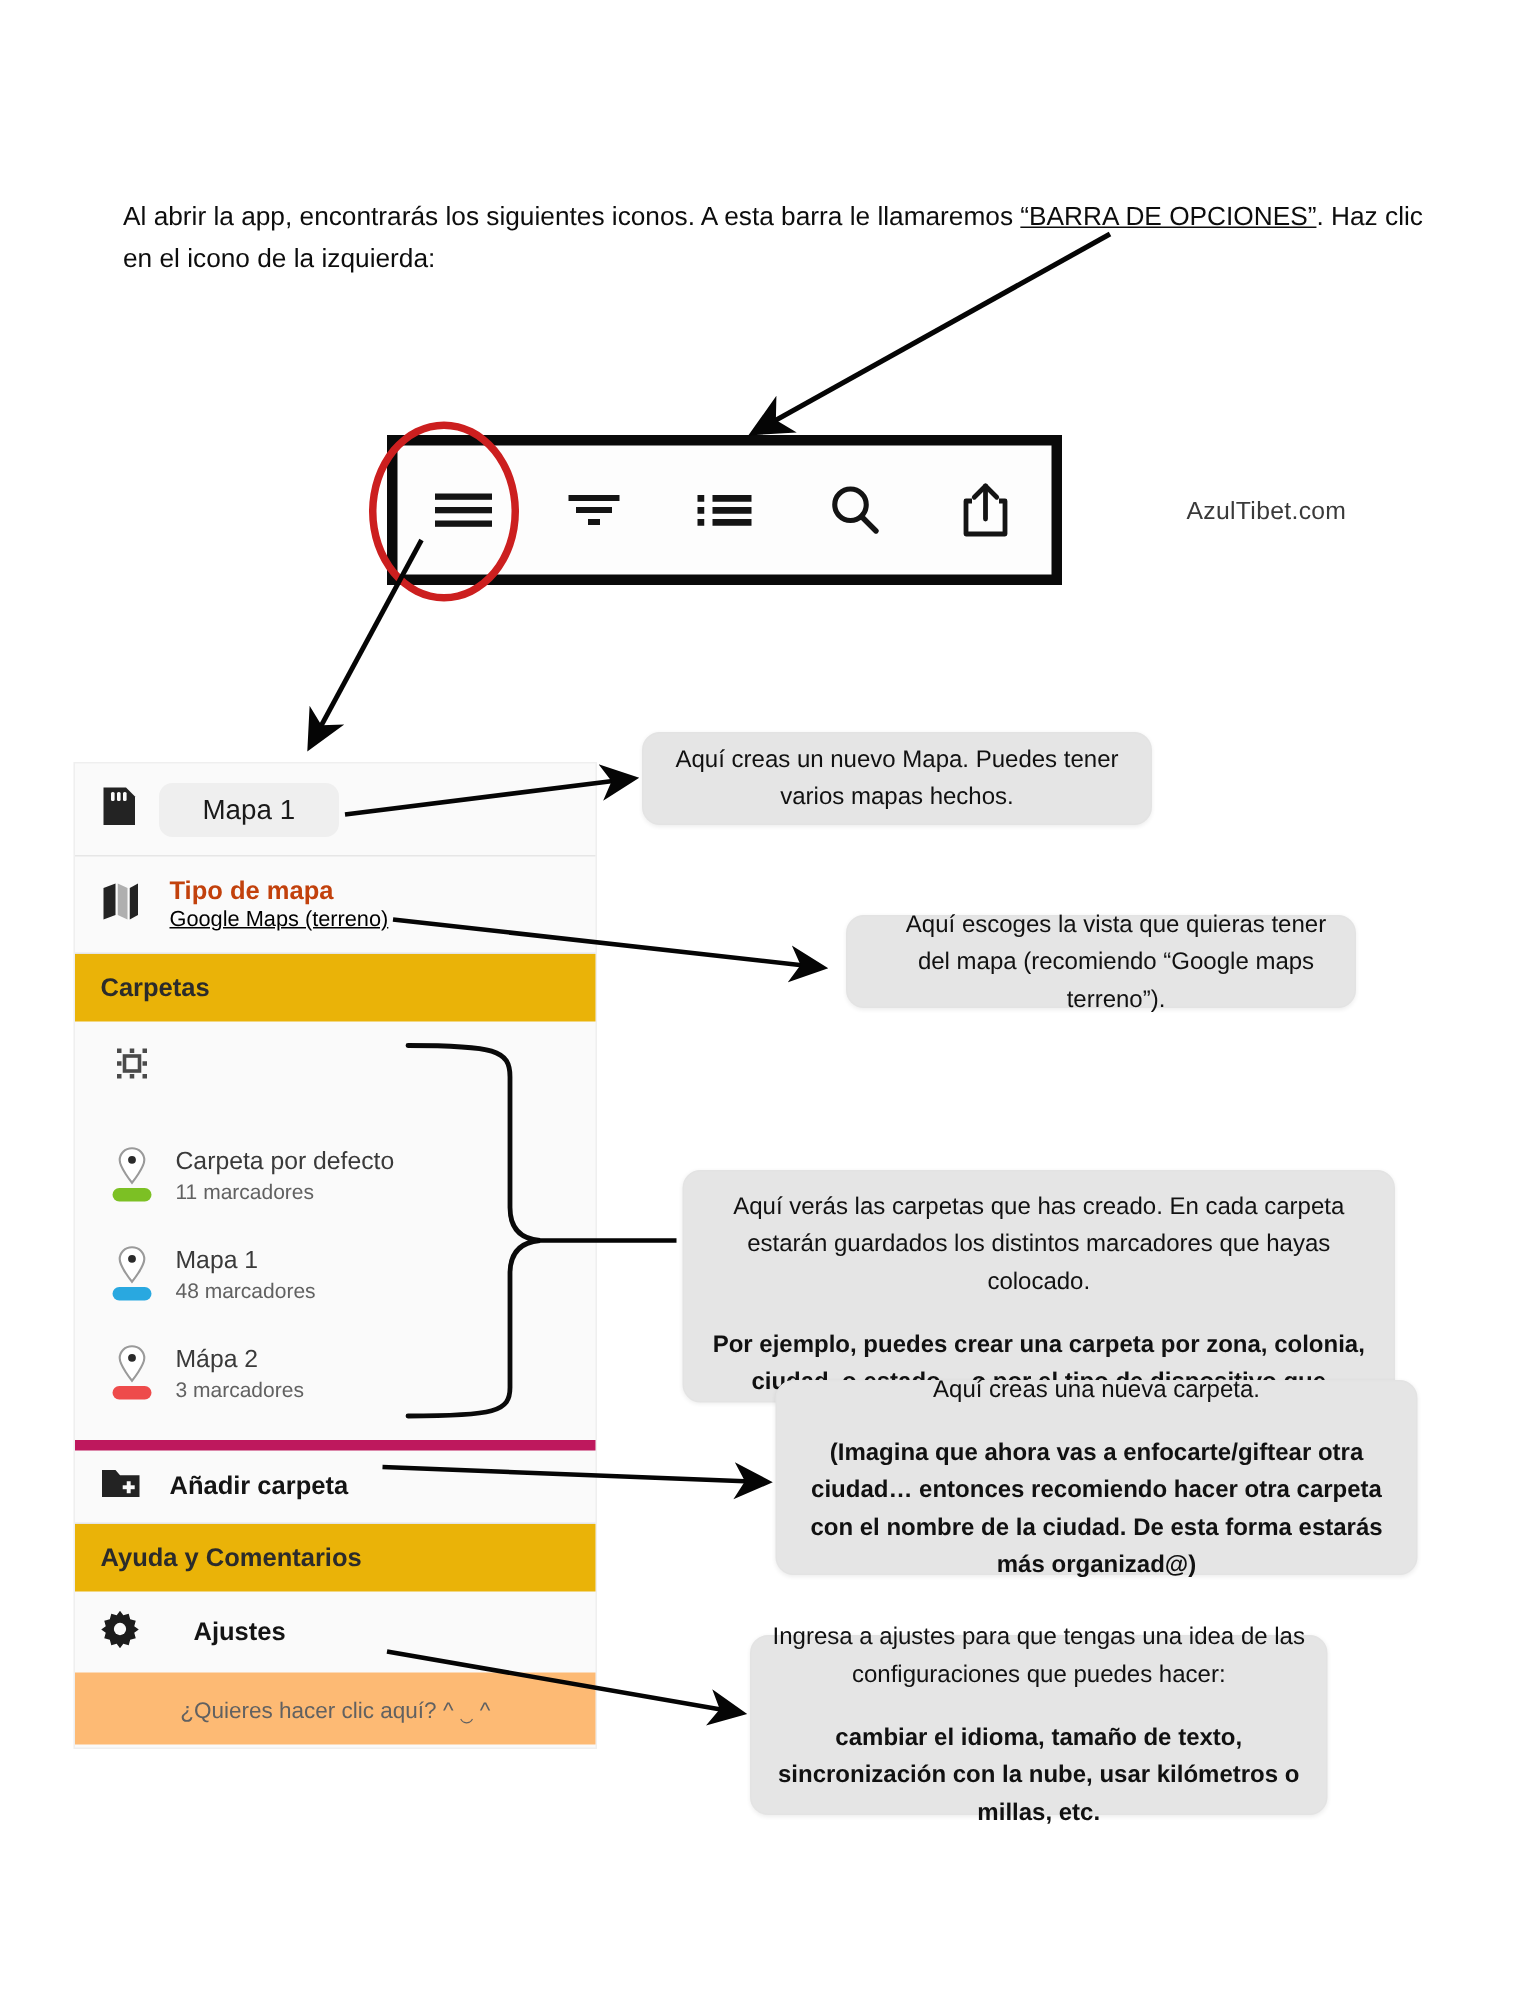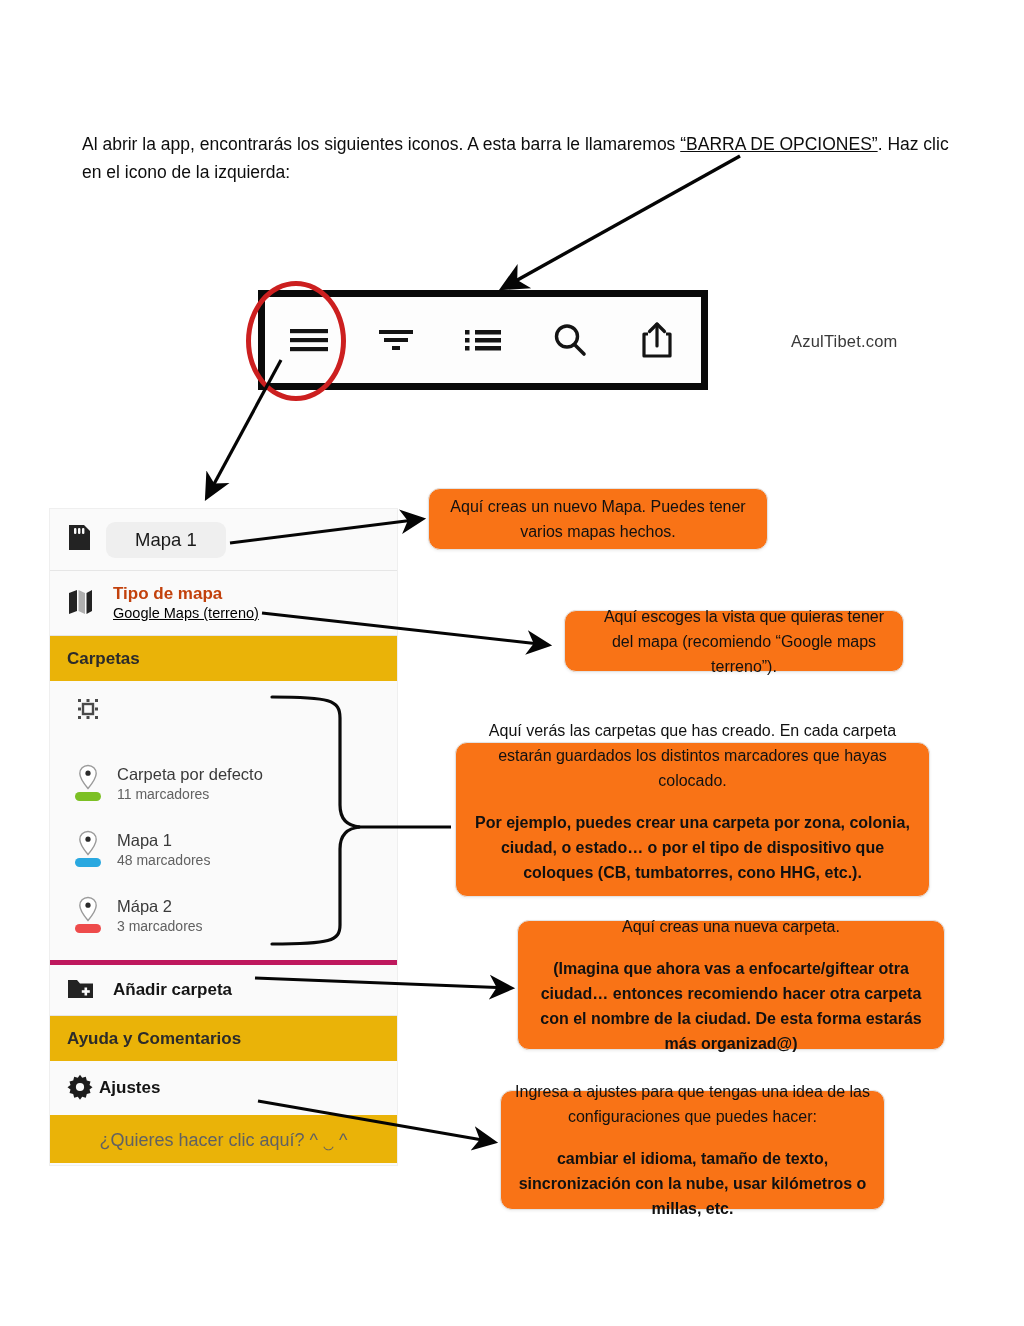--- a/index.html
+++ b/index.html
@@ -73,44 +73,44 @@
   .f-ico{width:34px;display:flex;flex-direction:column;align-items:center;}
   .pill{width:26px;height:9px;border-radius:5px;margin-top:2px;}
   .f-txt{margin-left:12px;}
   .f-name{font-size:16.5px;color:#3a3a3a;line-height:21px;}
   .f-count{font-size:14px;color:#616161;line-height:19px;margin-top:1px;}
 
   .row-add{height:56px;display:flex;align-items:center;padding-left:17px;}
   .row-add .lbl{margin-left:19px;font-size:17px;font-weight:bold;color:#141414;}
 
   .row-settings{height:54px;display:flex;align-items:center;padding-left:17px;}
-  .row-settings .lbl{margin-left:6px;font-size:17px;font-weight:bold;color:#141414;}
+  .row-settings .lbl{margin-left:36px;font-size:17px;font-weight:bold;color:#141414;}
 
   .row-foot{
     height:48px;display:flex;align-items:center;justify-content:center;
-    background:#eab308;font-size:18px;color:#616161;
+    background:#fdba74;font-size:15px;color:#616161;
   }
 
   
   .callout{
     position:absolute;box-sizing:border-box;
-    background:#f97316;border:1px solid #e3e3e3;border-radius:12px;
+    background:#e5e5e5;border:1px solid #e3e3e3;border-radius:12px;
     box-shadow:0 1px 3px rgba(0,0,0,.07);
     font-size:16px;line-height:25px;color:#111;text-align:center;
     padding:11px 14px;
   }
   .callout p{margin:0;}
   .callout p + p{margin-top:17px;font-weight:bold;}
 
   #callout-new-map{left:428px;top:488px;width:340px;height:62px;
      display:flex;align-items:center;justify-content:center;}
   #callout-map-type{left:564px;top:610px;width:340px;height:62px;
      display:flex;align-items:center;justify-content:center;padding-left:34px;}
-  #callout-folders{left:455px;top:742px;width:475px;height:155px;
-     display:flex;flex-direction:column;justify-content:flex-end;}
+  #callout-folders{left:455px;top:780px;width:475px;height:155px;
+     display:flex;flex-direction:column;justify-content:space-between;}
   #callout-add-folder{left:517px;top:920px;width:428px;height:130px;
      display:flex;flex-direction:column;justify-content:center;}
   #callout-settings{left:500px;top:1090px;width:385px;height:120px;
      display:flex;flex-direction:column;justify-content:center;}
 
   
   #anno{position:absolute;left:0;top:0;width:1024px;height:1326px;pointer-events:none;}
 </style>
 </head>
 <body>
@@ -251,21 +251,21 @@
           <span class="pill" style="background:#ee4b4b"></span>
         </span>
         <span class="f-txt">
           <span class="f-name">Mápa 2</span><br>
           <span class="f-count">3 marcadores</span>
         </span>
       </div>
 
     </div>
 
-    <div class="sb-row sb-divider row-add" style="border-top:5px solid #be185d;">
+    <div class="sb-row sb-divider row-add" style="border-top:7px solid #be185d;">
       <span>
         <svg width="27" height="24" viewBox="0 0 27 24" aria-hidden="true">
           <path d="M1 3 H10 L13 6.5 H26 V21 H1 Z" fill="#232323"></path>
           <rect x="17.5" y="10.5" width="2.6" height="8" fill="#fafafa"></rect>
           <rect x="14.8" y="13.2" width="8" height="2.6" fill="#fafafa"></rect>
         </svg>
       </span>
       <span class="lbl">Añadir carpeta</span>
     </div>
 

